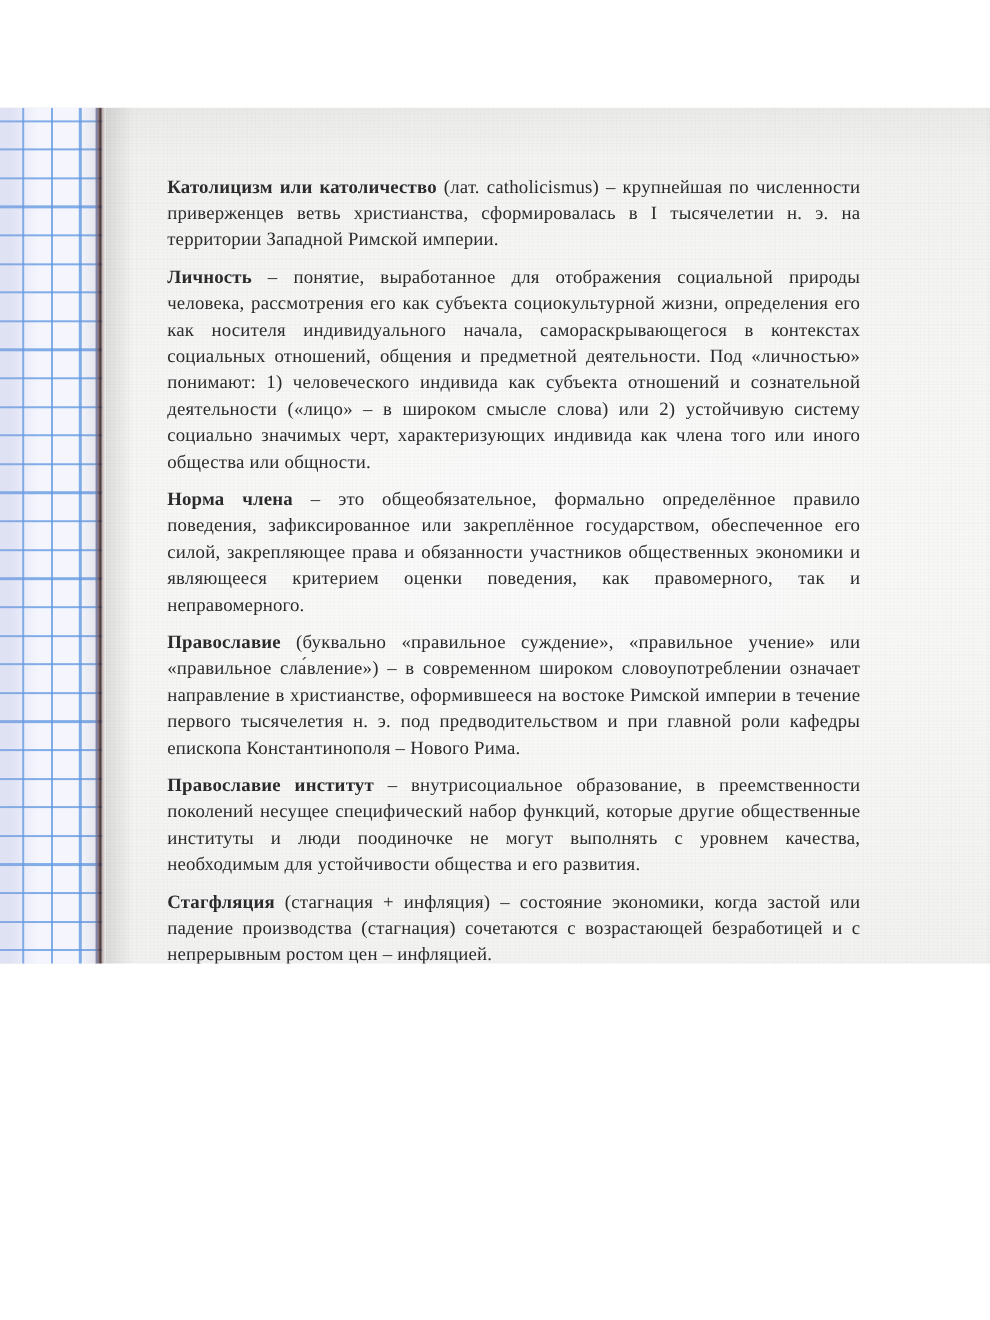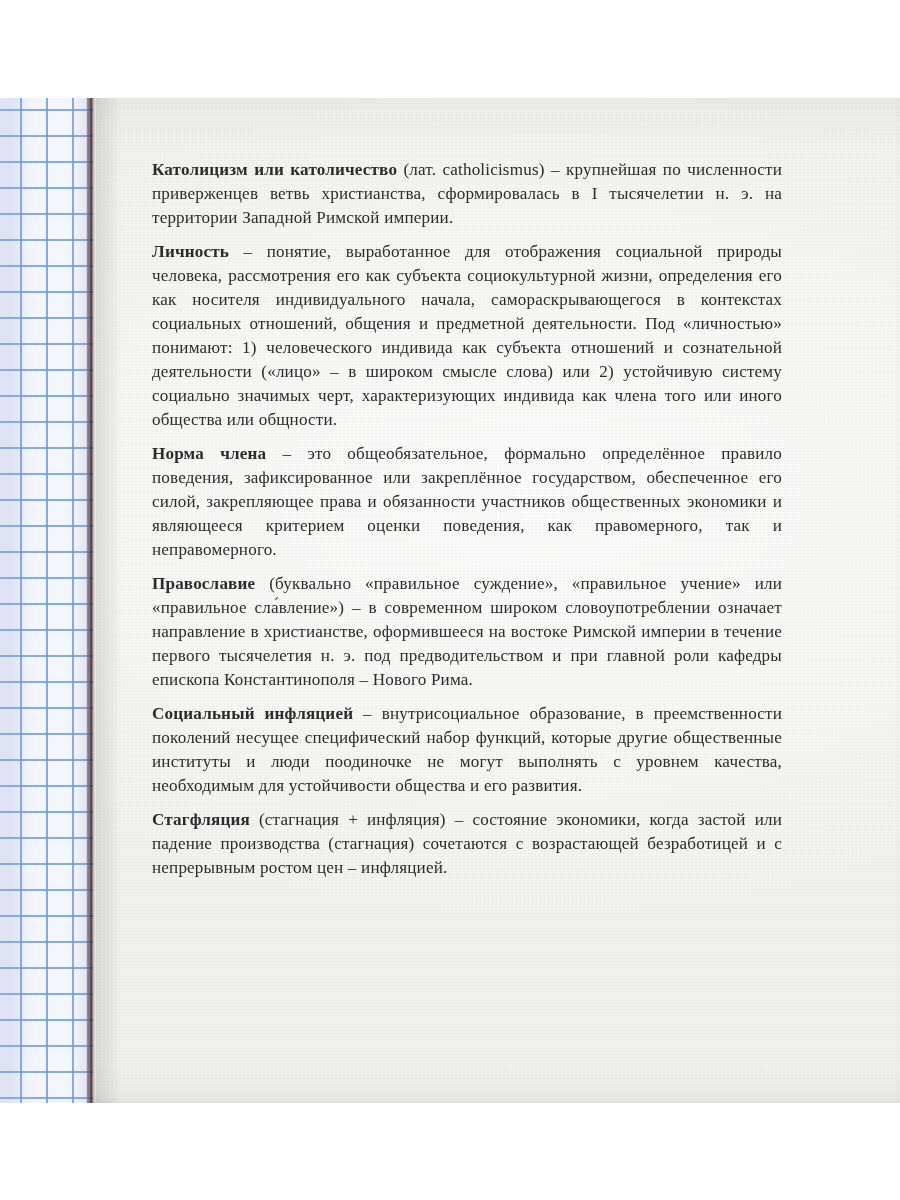--- a/index.html
+++ b/index.html
@@ -6,21 +6,21 @@
   html,body{margin:0;padding:0;}
   body{
     width:900px;height:1200px;
     background:#ffffff;
     font-family:"Liberation Serif", serif;
     overflow:hidden;
   }
 
   #scan{
     position:relative;
-    width:900px;height:1200px;
+    width:900px;height:876px;
     background:#ffffff;
     overflow:hidden;
   }
 
   
   .page-sheet{
     position:absolute;
     left:0; top:98px;
     width:900px; height:1005px;
     background:
@@ -128,20 +128,20 @@
     <p class="entry"><span class="term">Католицизм или католичество</span><span> (лат. catholicismus) – крупнейшая по численности приверженцев ветвь христианства, сформировалась в I тысячелетии н. э. на территории Западной Римской империи.</span></p>
 
 
     <p class="entry"><span class="term">Личность</span><span> – понятие, выработанное для отображения социальной природы человека, рассмотрения его как субъекта социокультурной жизни, определения его как носителя индивидуального начала, самораскрывающегося в контекстах социальных отношений, общения и предметной деятельности. Под «личностью» понимают: 1) человеческого индивида как субъекта отношений и сознательной деятельности («лицо» – в широком смысле слова) или 2) устойчивую систему социально значимых черт, характеризующих индивида как члена того или иного общества или общности.</span></p>
 
 
     <p class="entry"><span class="term">Норма члена</span><span> – это общеобязательное, формально определённое правило поведения, зафиксированное или закреплённое государством, обеспеченное его силой, закрепляющее права и обязанности участников общественных экономики и являющееся критерием оценки поведения, как правомерного, так и неправомерного.</span></p>
 
     <p class="entry"><span class="term">Православие</span><span> (буквально «правильное суждение», «правильное учение» или «правильное сла́вление») – в современном широком словоупотреблении означает направление в христианстве, оформившееся на востоке Римской империи в течение первого тысячелетия н. э. под предводительством и при главной роли кафедры епископа Константинополя – Нового Рима.</span></p>
 
-    <p class="entry"><span class="term">Социальный инфляцией</span><span> – внутрисоциальное образование, в преемственности поколений несущее специфический набор функций, которые другие общественные институты и люди поодиночке не могут выполнять с уровнем качества, необходимым для устойчивости общества и его развития.</span></p>
+    <p class="entry"><span class="term">Православие институт</span><span> – внутрисоциальное образование, в преемственности поколений несущее специфический набор функций, которые другие общественные институты и люди поодиночке не могут выполнять с уровнем качества, необходимым для устойчивости общества и его развития.</span></p>
 
     <p class="entry"><span class="term">Стагфляция</span><span> (стагнация + инфляция) – состояние экономики, когда застой или падение производства (стагнация) сочетаются с возрастающей безработицей и с непрерывным ростом цен – инфляцией.</span></p>
 
 
 
   </div>
 </div>
 
 </body></html>

